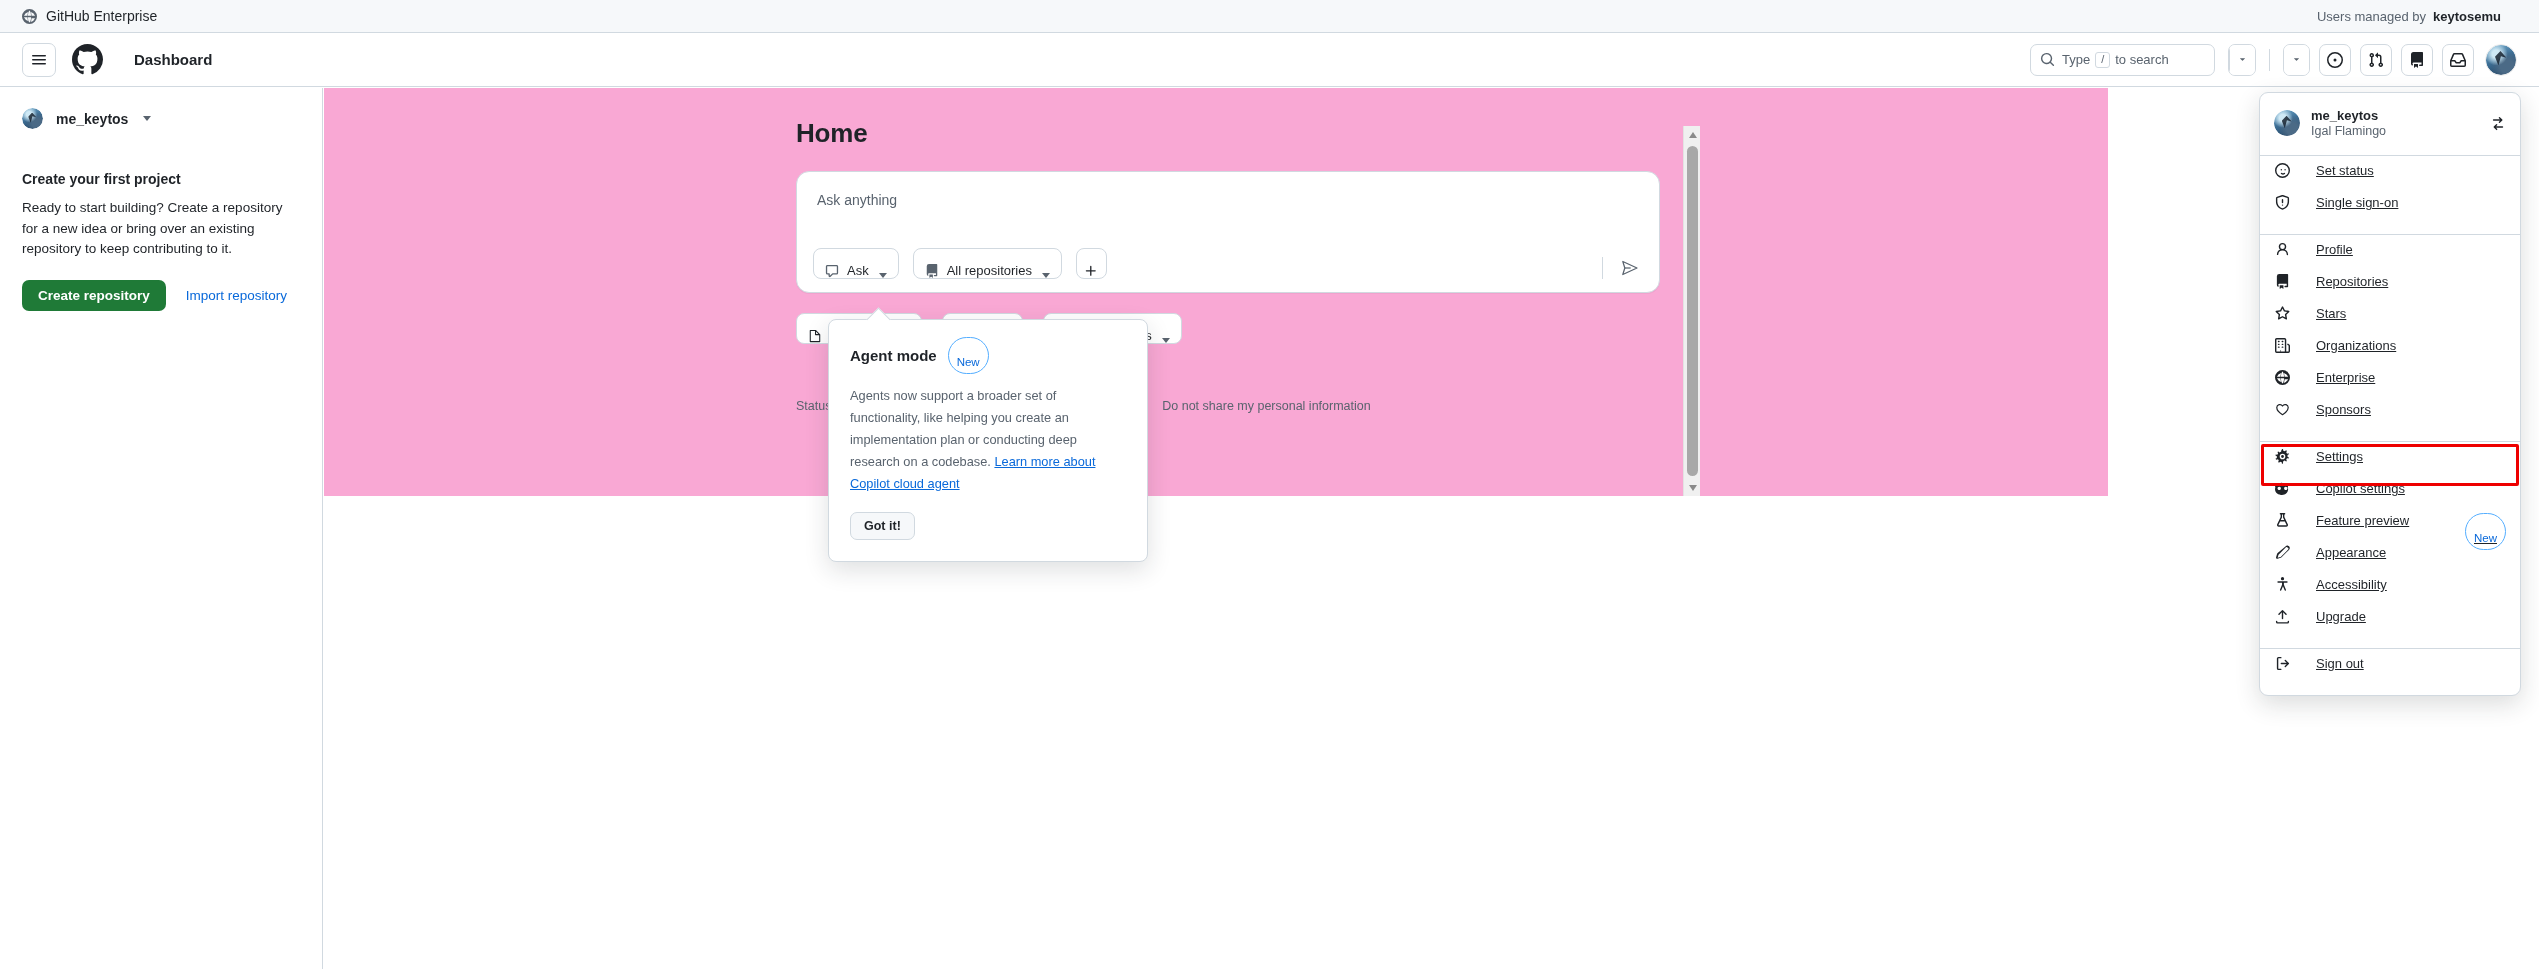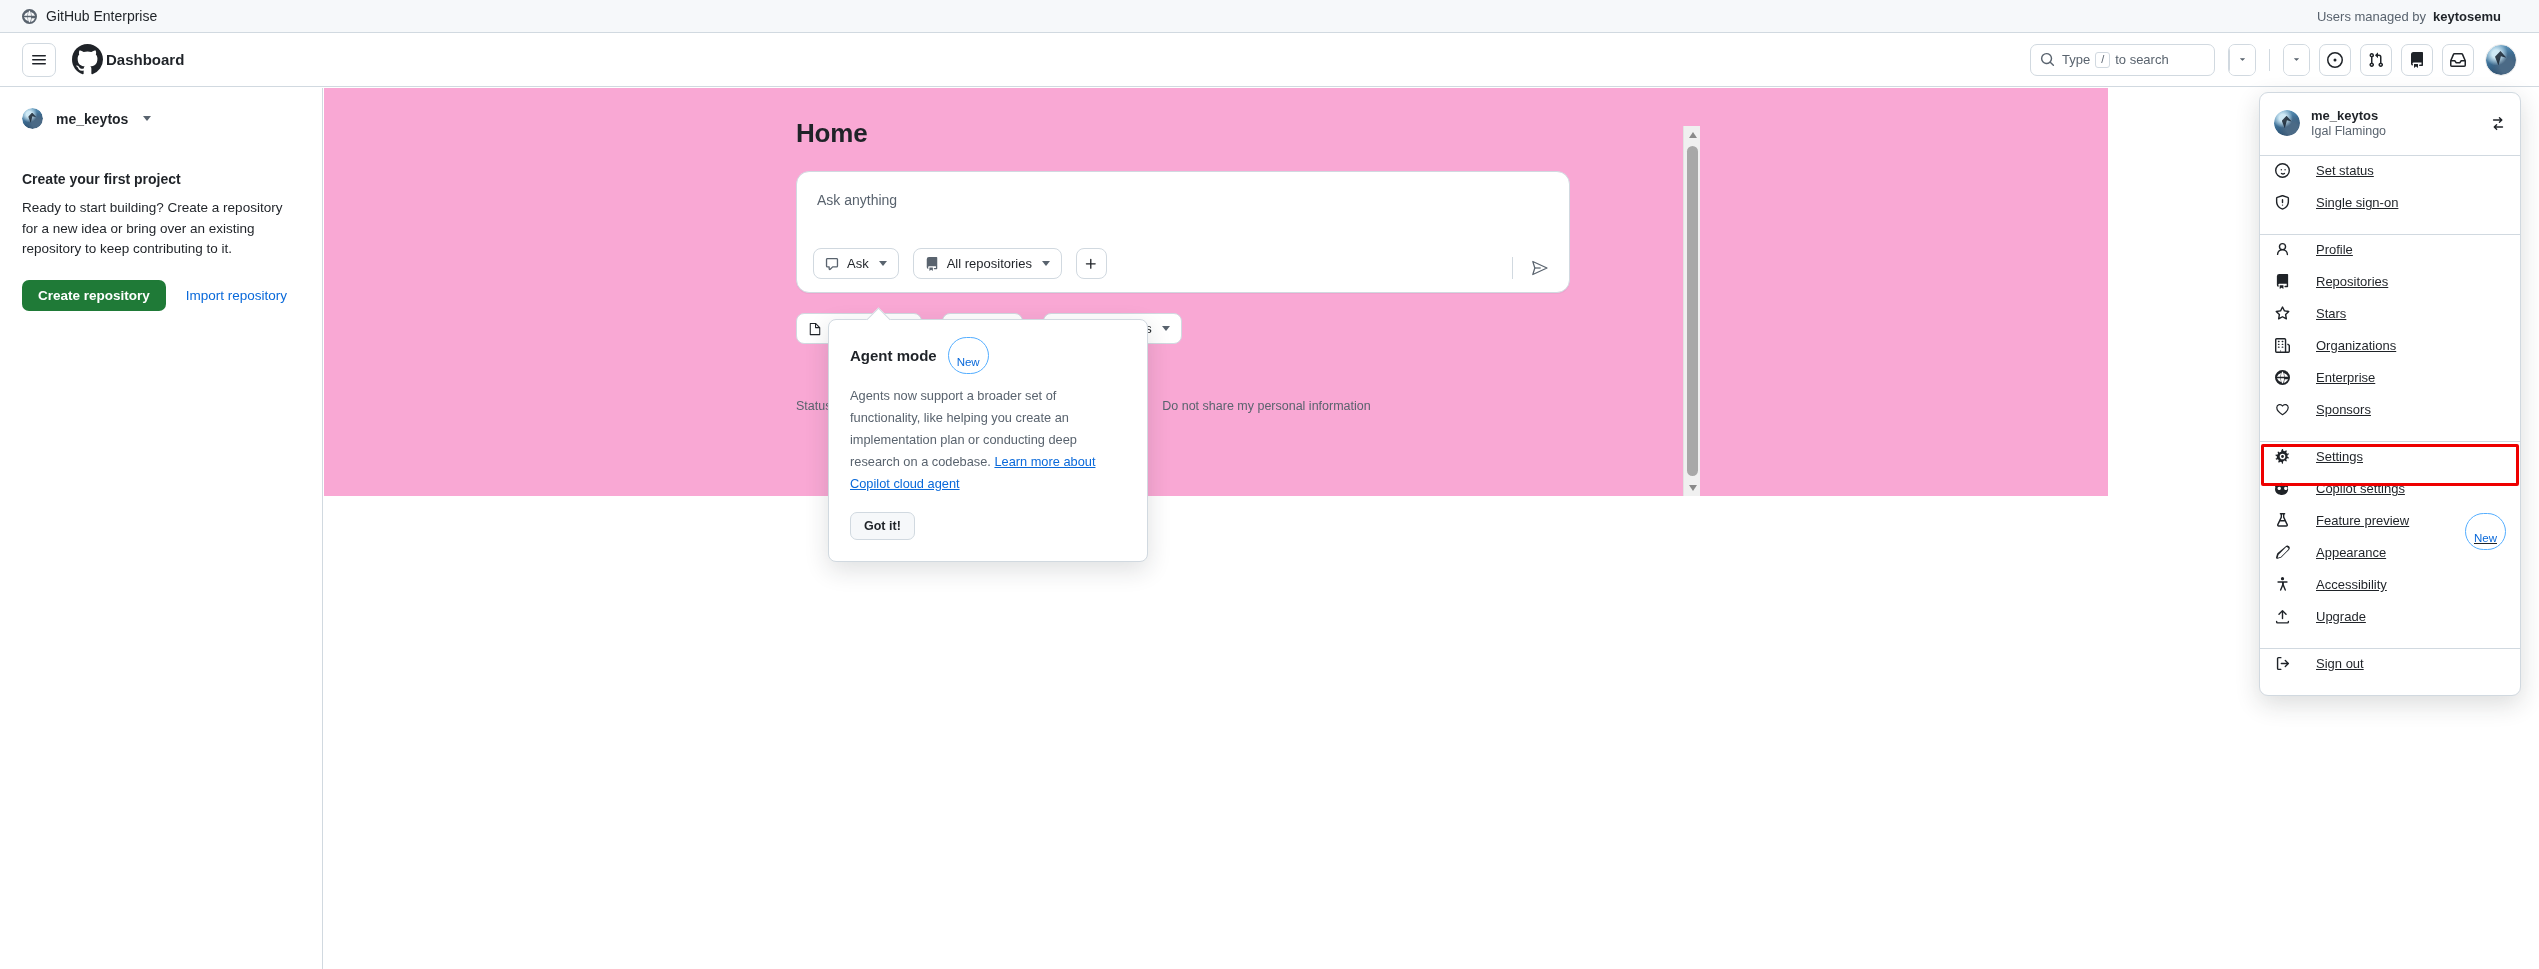--- a/index.html
+++ b/index.html
@@ -31,21 +31,21 @@
     position: absolute; top: 33px; left: 0; width: 2539px; height: 54px;
     background: #ffffff; border-bottom: 1px solid #d1d9e0;
     display: flex; align-items: center; padding: 0 22px;
   }
   .hamburger {
     width: 34px; height: 34px; border: 1px solid #d1d9e0; border-radius: 7px;
     display: flex; align-items: center; justify-content: center;
     background: #fff; cursor: pointer;
   }
   .gh-mark { margin-left: 16px; display: flex; align-items: center; }
-  .page-title { margin-left: 3px; font-size: 15px; font-weight: 600; color: #1f2328; }
+  .page-title { margin-left: 31px; font-size: 15px; font-weight: 600; color: #1f2328; }
 
   .header-right { margin-left: auto; display: flex; align-items: center; gap: 0; }
   .search-box {
     width: 185px; height: 32px; border: 1px solid #d1d9e0; border-radius: 7px;
     display: flex; align-items: center; padding: 0 9px; gap: 7px;
     background: #ffffff; cursor: text;
   }
   .search-text { font-size: 13px; color: #59636e; display: flex; align-items: center; gap: 5px; }
   .slash-key {
     display: inline-flex; align-items: center; justify-content: center;
@@ -116,30 +116,30 @@
 
   
   .main {
     position: absolute; top: 88px; left: 324px; width: 1784px; height: 408px;
     background: #f9a8d4; overflow: hidden;
   }
   .main-inner { padding: 30px 0 0 472px; position: relative; }
   .home-title { font-size: 26px; font-weight: 600; color: #1f2328; letter-spacing: -.2px; }
 
   .ask-card {
-    margin-top: 22px; width: 774px; height: 122px;
+    margin-top: 22px; width: 864px; height: 122px;
     border: 1px solid #d1d9e0; border-radius: 13px; background: #fff;
     position: relative; box-shadow: 0 1px 0 rgba(31,35,40,.04);
   }
   .ask-placeholder { position: absolute; top: 20px; left: 20px; font-size: 14px; color: #59636e; }
   .ask-toolbar {
     position: absolute; left: 16px; bottom: 13px; display: flex; align-items: center; gap: 14px;
   }
   .pill {
-    display: flex; align-items: center; gap: 8px; height: 31px; padding: 0 11px;
+    display: flex; align-items: flex-end; gap: 8px; height: 31px; padding: 0 11px;
     border: 1px solid #d1d9e0; border-radius: 8px; background: #fff;
     font-size: 13px; color: #1f2328; cursor: pointer; font-weight: 500;
   }
   .pill.square { width: 31px; padding: 0; justify-content: center; }
   .send-area {
     position: absolute; right: 16px; bottom: 11px; display: flex; align-items: center; gap: 14px;
   }
   .send-sep { width: 1px; height: 22px; background: #d1d9e0; }
   .send-btn {
     width: 26px; height: 26px; display: flex; align-items: center; justify-content: center;

